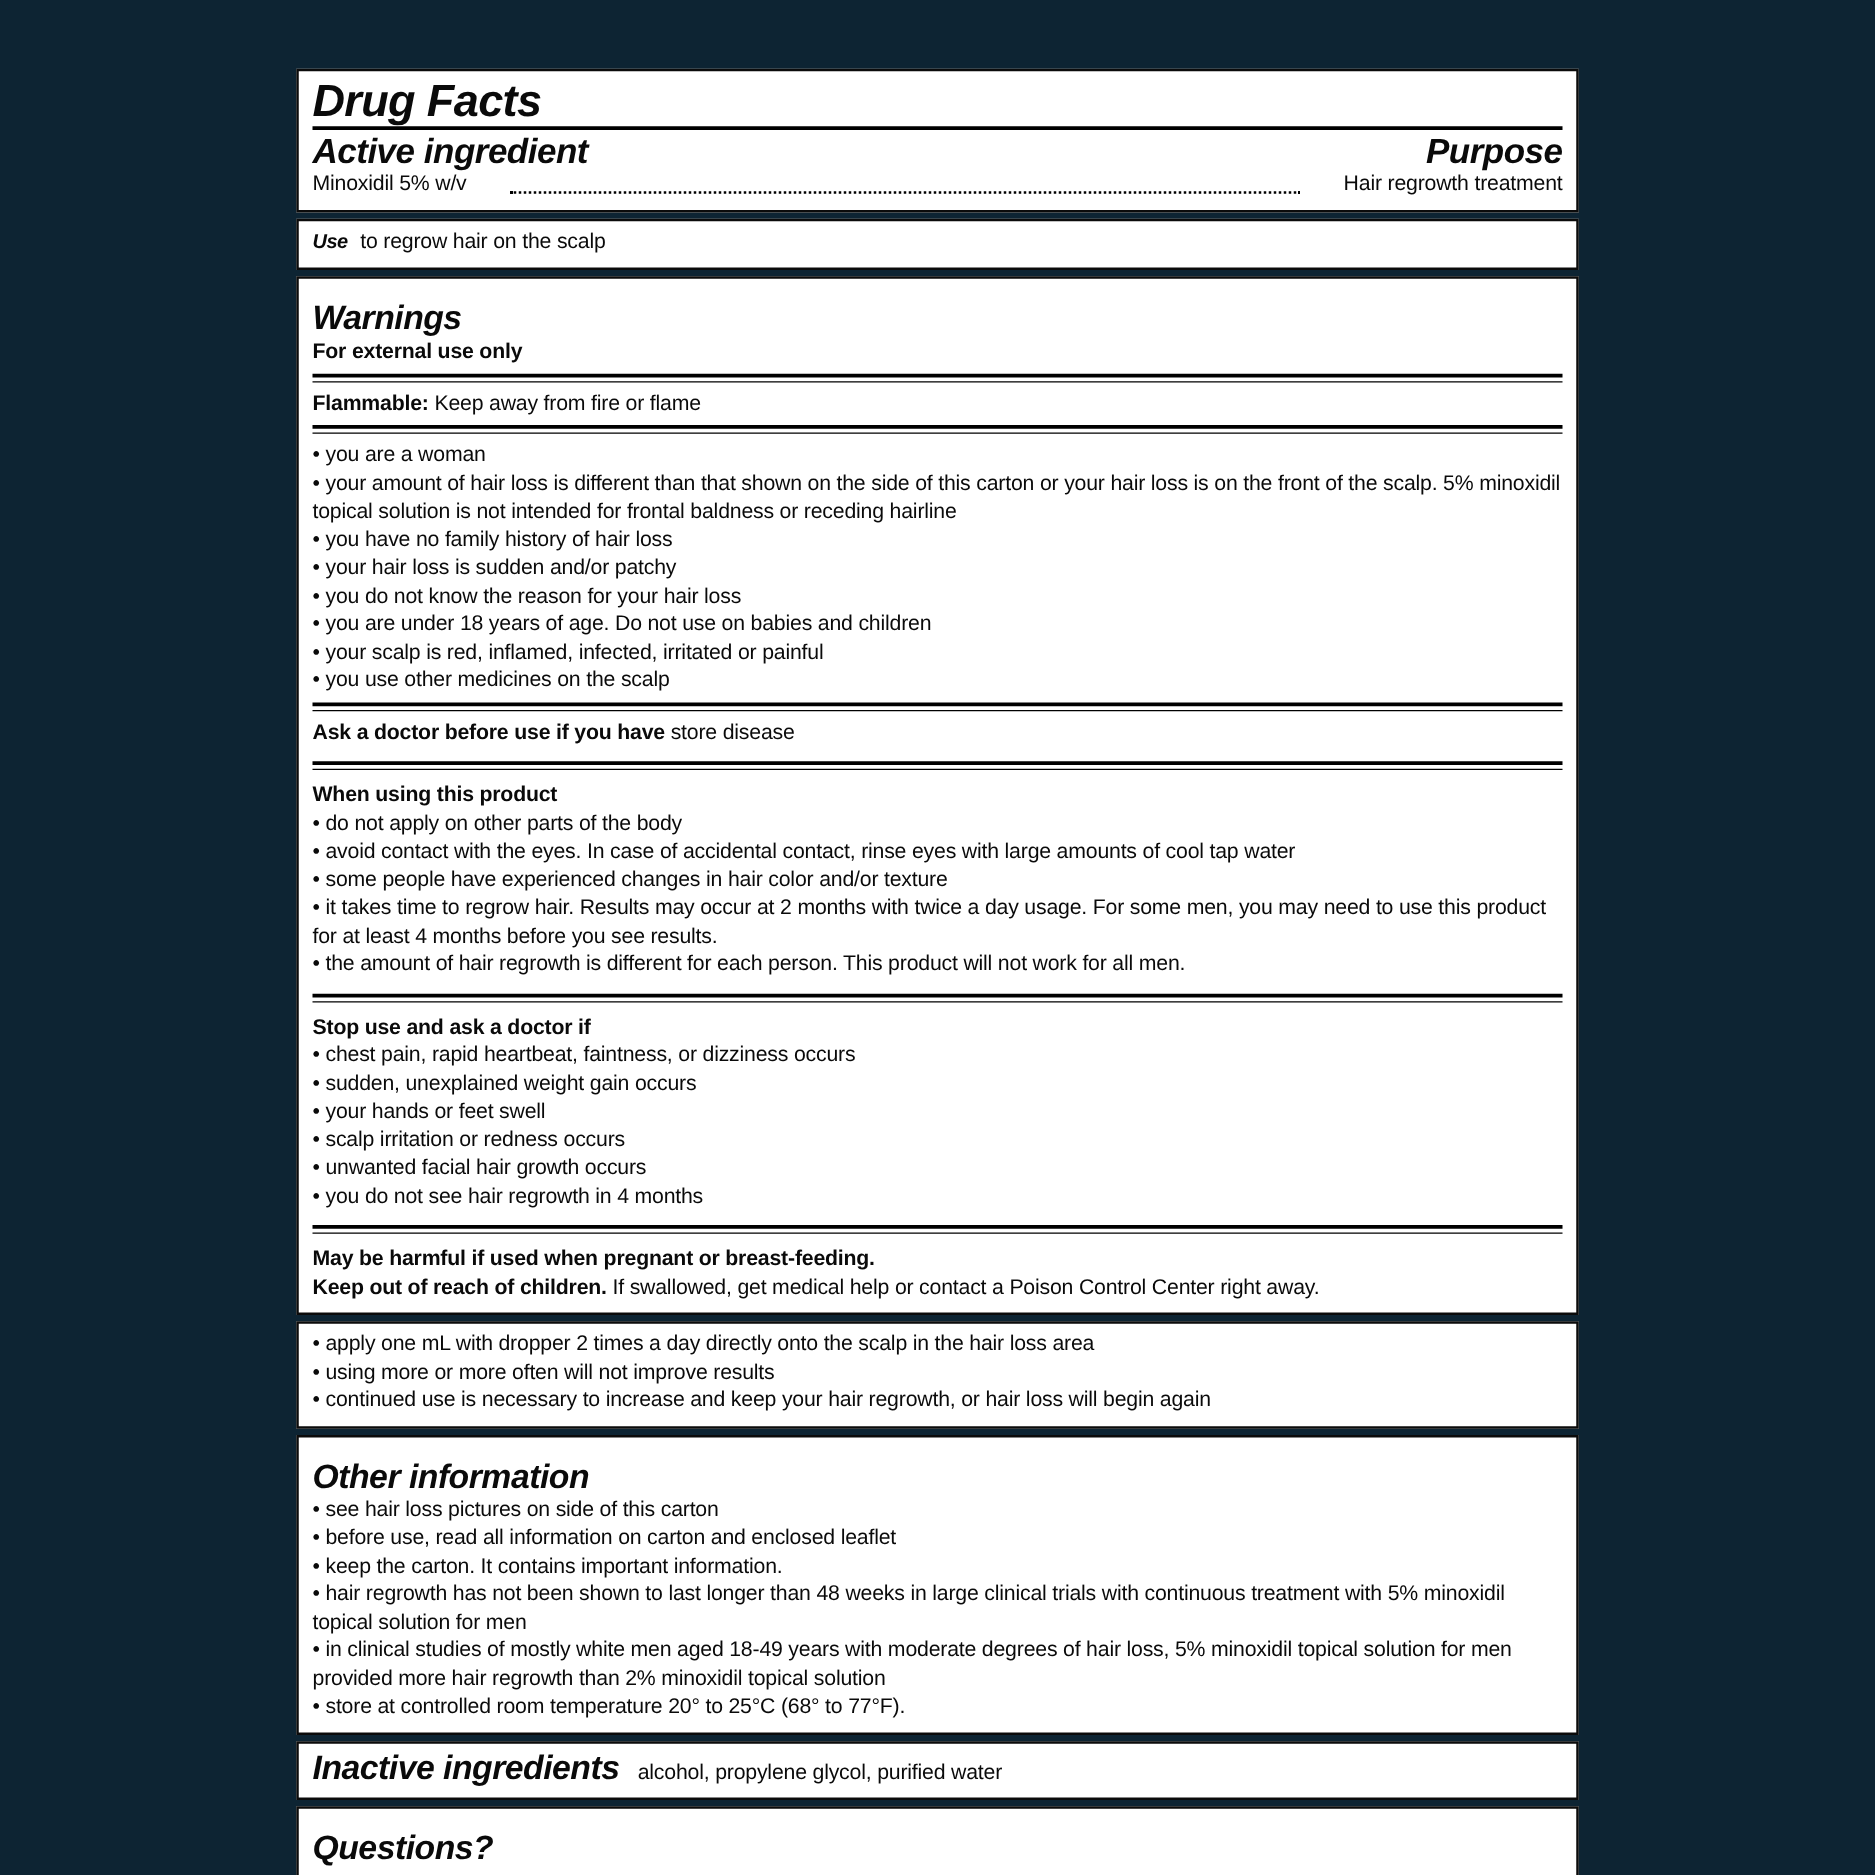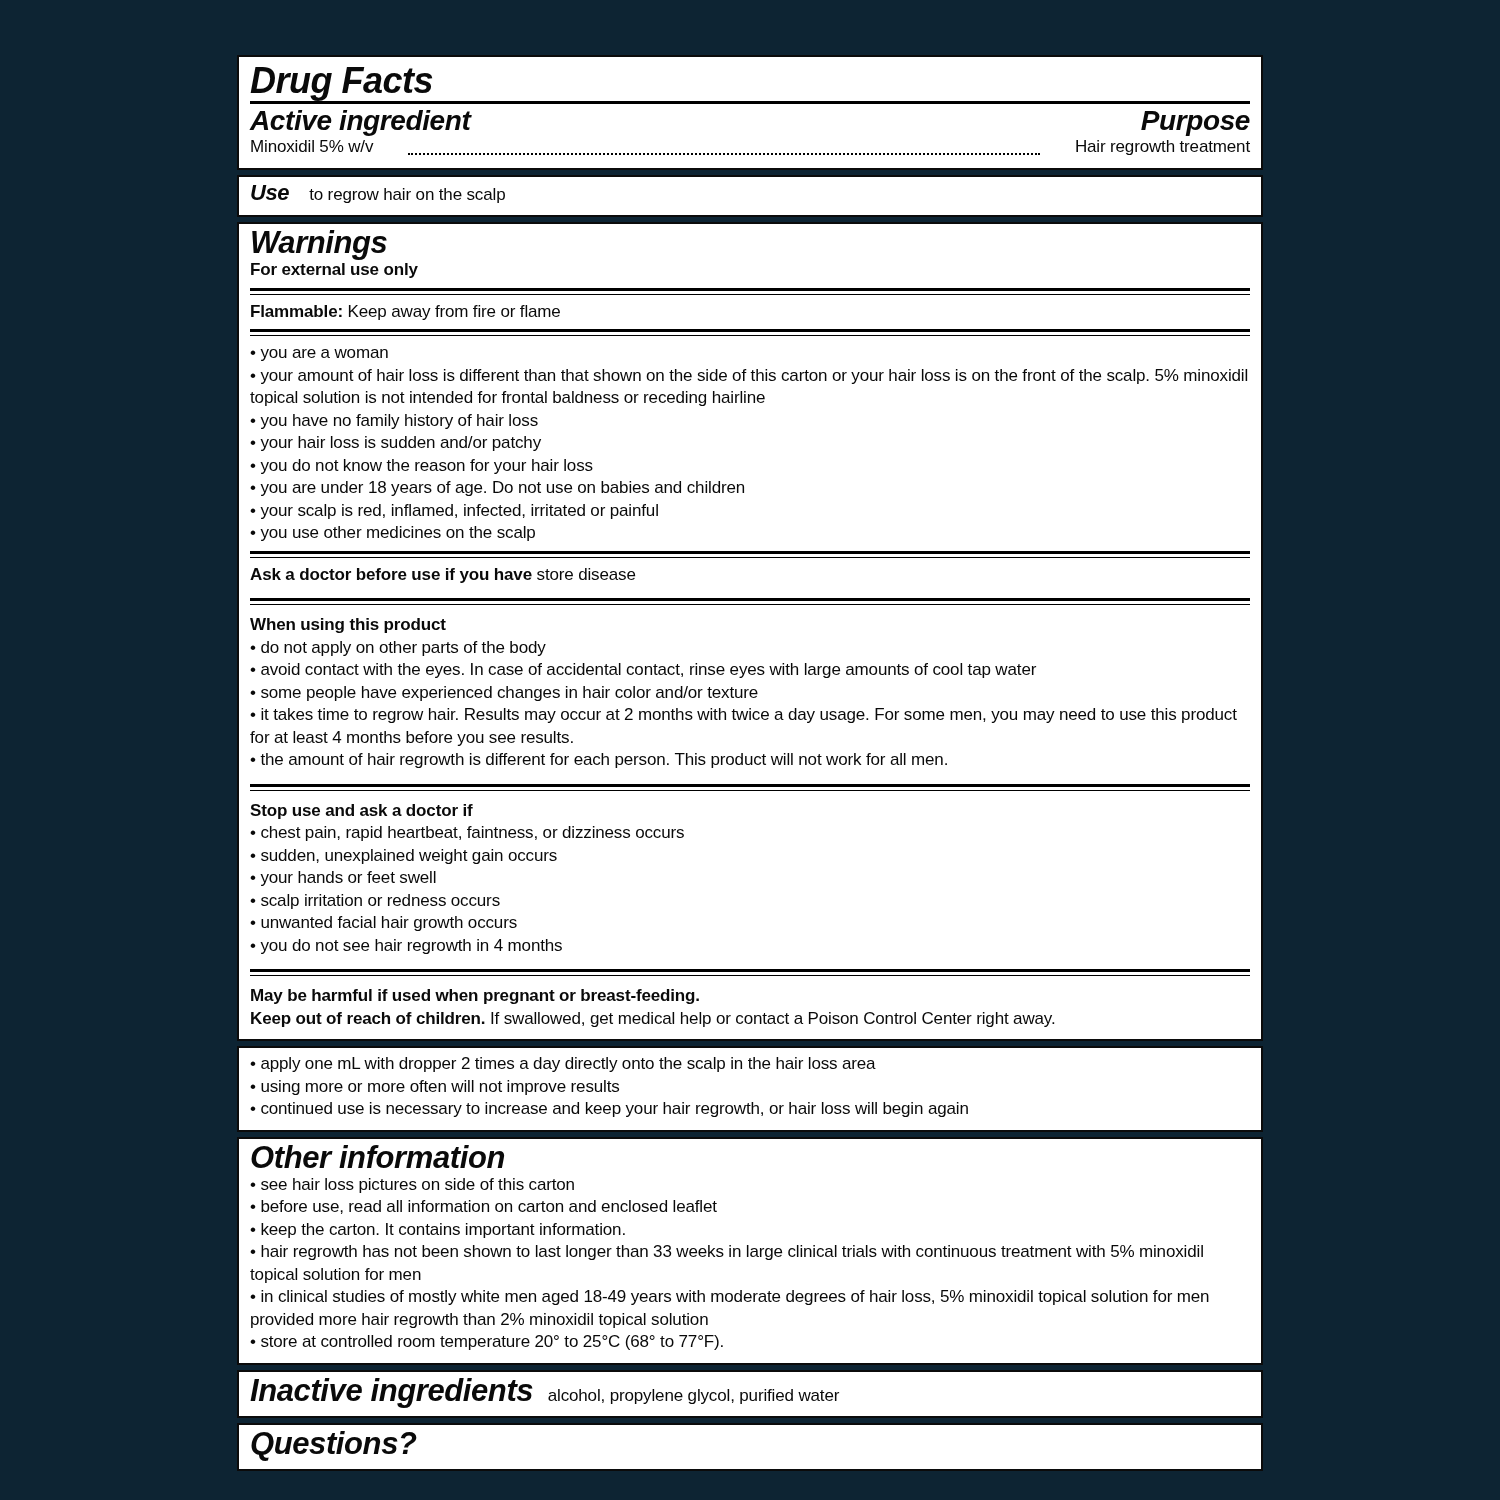--- a/index.html
+++ b/index.html
@@ -23,24 +23,24 @@
     box-sizing:border-box;
   }
   .h-title{
     font-size:36px;line-height:34px;
     font-weight:bold;font-style:italic;
     letter-spacing:-0.5px;
     margin:2px 0 3px 0;
   }
   .title-rule{border-top:3px solid #000;margin:2px 0 4px 0;}
   .h-sec{
-    font-size:31px;line-height:28px;
+    font-size:27px;line-height:28px;
     font-weight:bold;font-style:italic;
     letter-spacing:-0.4px;
-    margin:0 0 2px 0;
+    margin:12px 0 2px 0;
   }
   .h-sec.inline{display:inline;margin-right:10px;}
   .ai-row{
     display:flex;justify-content:space-between;align-items:baseline;
     font-size:28px;line-height:26px;font-weight:bold;font-style:italic;
     letter-spacing:-0.4px;
     margin-top:2px;
   }
   .leader-row{display:flex;align-items:baseline;margin-top:2px;gap:32px;}
   .leader-row .dots{
@@ -55,22 +55,22 @@
   .bullet::before{content:"\2022\00a0";}
   .bullet{margin:0;}
   .rule{
     height:3px;
     border-top:3px solid #000;
     border-bottom:1.5px solid #000;
     margin:6px 0 6px 0;
   }
   .rule-lg{margin:12px 0 9px 0;}
   .use-row .h-use{
-    font-size:22px;font-weight:bold;font-style:italic;
-    letter-spacing:-0.4px;margin-right:20px;
+    font-size:16px;font-weight:bold;font-style:italic;
+    letter-spacing:-0.4px;margin-right:10px;
   }
   .use-row{display:flex;align-items:baseline;}
 </style>
 </head>
 <body style="background: rgb(13, 36, 51);">
 
 <div class="label">
 
   <section class="box">
     <div class="h-title">Drug Facts</div>
@@ -142,21 +142,21 @@
     <div class="bullet">apply one mL with dropper 2 times a day directly onto the scalp in the hair loss area</div>
     <div class="bullet">using more or more often will not improve results</div>
     <div class="bullet">continued use is necessary to increase and keep your hair regrowth, or hair loss will begin again</div>
   </section>
 
   <section class="box">
     <div class="h-sec">Other information</div>
     <div class="bullet">see hair loss pictures on side of this carton</div>
     <div class="bullet">before use, read all information on carton and enclosed leaflet</div>
     <div class="bullet">keep the carton. It contains important information.</div>
-    <div class="bullet">hair regrowth has not been shown to last longer than 33 weeks in large clinical trials with continuous treatment with 5% minoxidil topical solution for men</div>
+    <div class="bullet">hair regrowth has not been shown to last longer than 48 weeks in large clinical trials with continuous treatment with 5% minoxidil topical solution for men</div>
     <div class="bullet">in clinical studies of mostly white men aged 18-49 years with moderate degrees of hair loss, 5% minoxidil topical solution for men provided more hair regrowth than 2% minoxidil topical solution</div>
     <div class="bullet">store at controlled room temperature 20° to 25°C (68° to 77°F).</div>
   </section>
 
   <section class="box">
     <span class="h-sec inline">Inactive ingredients</span>
     <span>alcohol, propylene glycol, purified water</span>
   </section>
 
   <section class="box">

